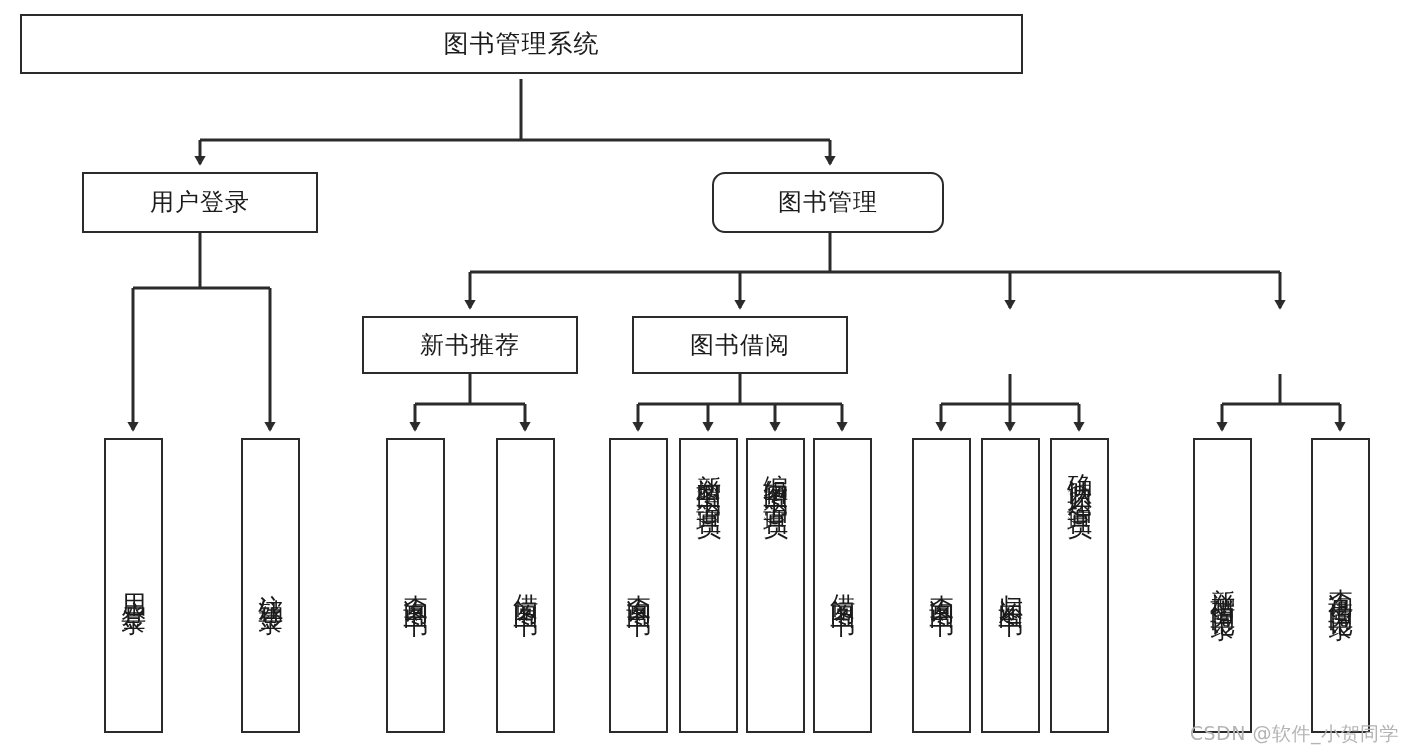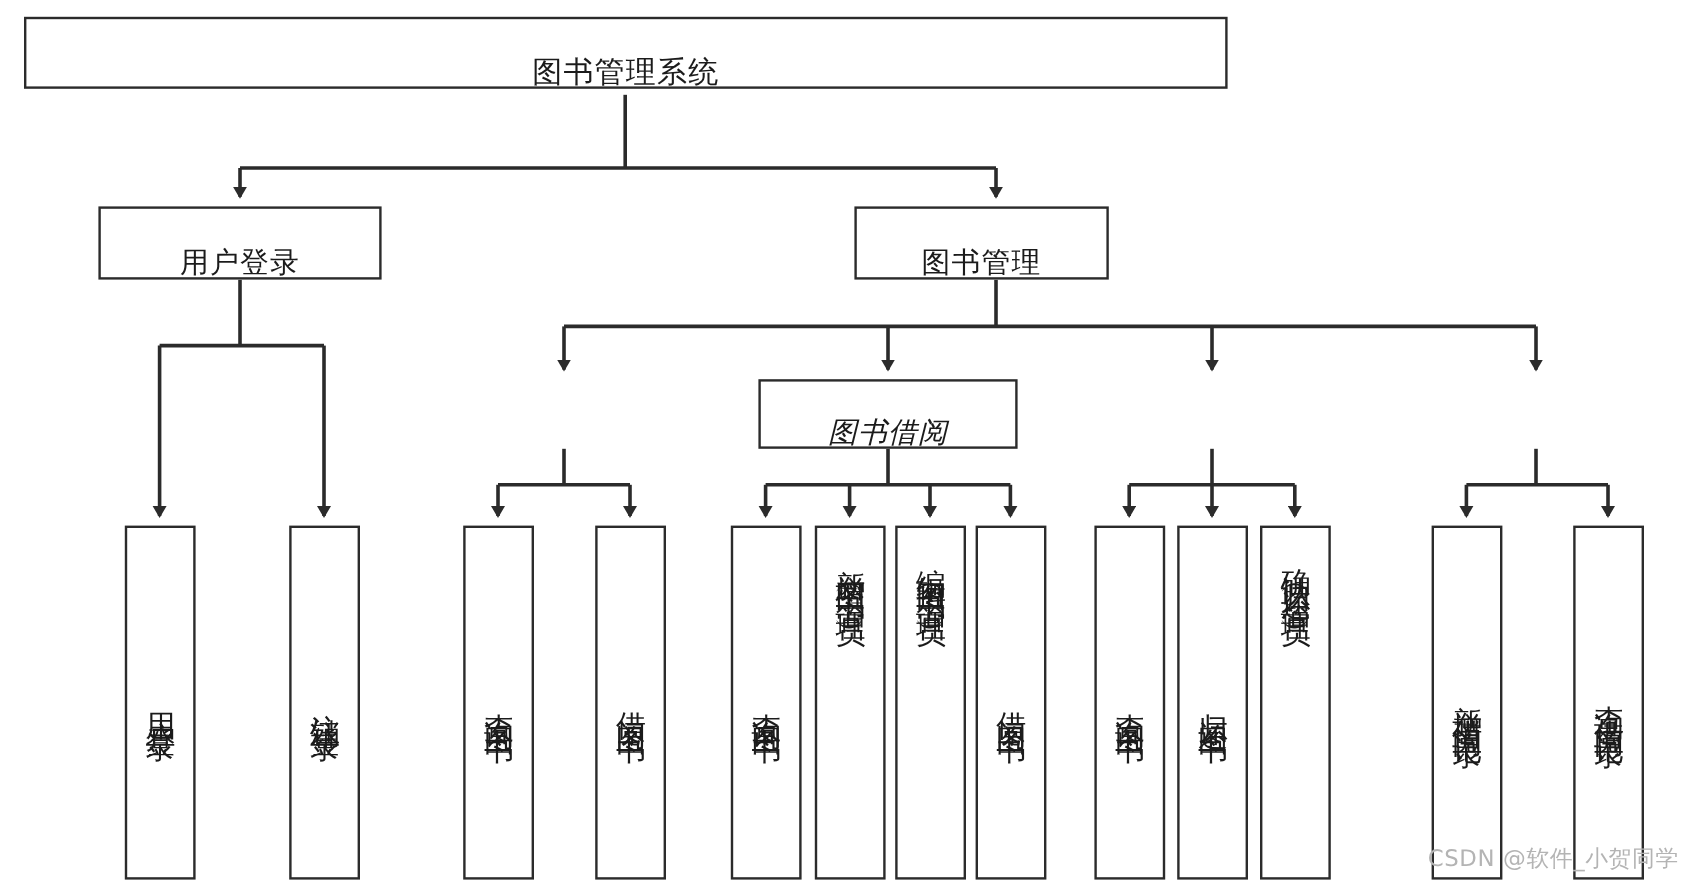--- a/index.html
+++ b/index.html
@@ -17,21 +17,21 @@
     left:0; top:0;
     width:1405px; height:747px;
     pointer-events:none;
   }
   .node{
     position:absolute;
     box-sizing:border-box;
     background:#ffffff;
     border:2.5px solid #2b2b2b;
     display:flex;
-    align-items:flex-end;
+    align-items:center;
     justify-content:center;
     color:#1b1b1b;
     z-index:2;
   }
   .node .lbl{
     display:block;
     line-height:1.02;
     letter-spacing:0.5px;
     white-space:pre;
   }
@@ -55,21 +55,21 @@
     letter-spacing:6px;
     -webkit-text-orientation:upright;
   }
   .node.v.mid{
     align-items:center;
     padding-top:0;
   }
   .watermark{
     position:absolute;
     right:6px;
-    bottom:18px;
+    bottom:0;
     font-size:19px;
     color:#b4b4b4;
     letter-spacing:0.5px;
     z-index:3;
     white-space:nowrap;
     user-select:none;
     margin-left:44px;
   }
 </style>
 </head>
@@ -127,25 +127,28 @@
     </g>
   </svg>
 
   <div class="node h root" style="left:20px; top:14px; width:1003px; height:60px;">
     <span class="lbl">图书管理系统</span>
   </div>
 
   <div class="node h" style="left:82px; top:172px; width:236px; height:61px;">
     <span class="lbl">用户登录</span>
   </div>
-  <div class="node h" style="left:712px; top:172px; width:212px; height:61px;">
+  <div class="node h" style="left:712px; top:172px; width:232px; height:61px;border-radius:13px;">
     <span class="lbl">图书管理</span>
   </div>
 
-  <div class="node h" style="left:632px; top:316px; width:216px; height:58px;font-style:italic;">
+  <div class="node h" style="left:362px; top:316px; width:216px; height:58px;">
+    <span class="lbl">新书推荐</span>
+  </div>
+  <div class="node h" style="left:632px; top:316px; width:216px; height:58px;">
     <span class="lbl">图书借阅</span>
   </div>
 
   <div class="node v mid" style="left:104px; top:438px; width:59px; height:295px;">
     <span class="lbl">用户登录</span>
   </div>
   <div class="node v mid" style="left:241px; top:438px; width:59px; height:295px;">
     <span class="lbl">注销登录</span>
   </div>
 

